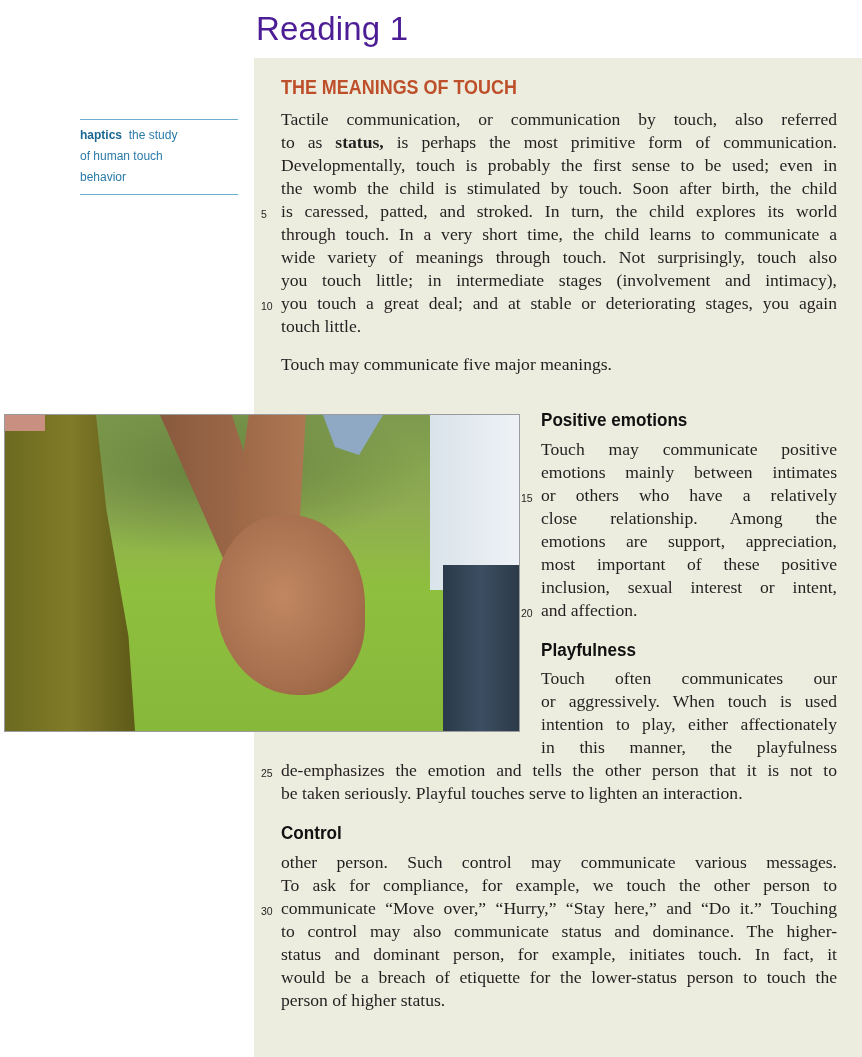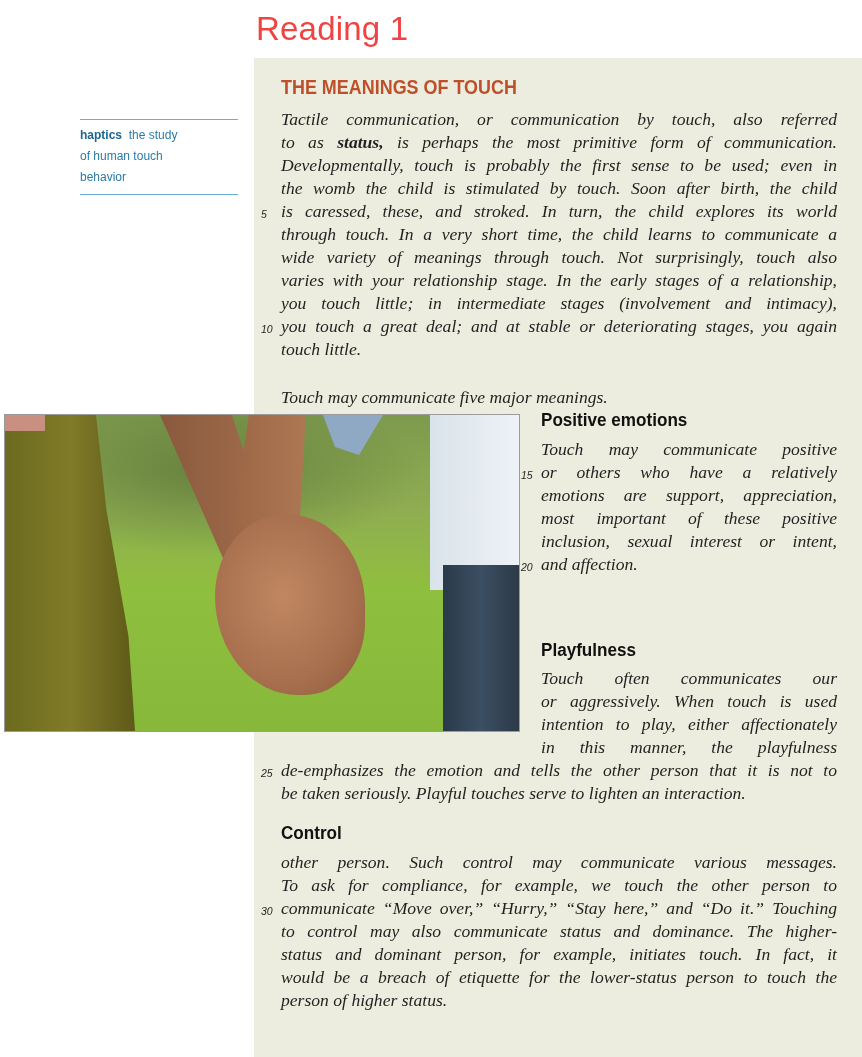--- a/index.html
+++ b/index.html
@@ -5,21 +5,21 @@
     html, body { margin: 0; padding: 0; }
     body {
       width: 862px; height: 1057px; position: relative; overflow: hidden;
       background: #ffffff;
       font-family: "Liberation Serif", "DejaVu Serif", serif;
       color: #231f20;
     }
     .reading-title {
       position: absolute; left: 256px; top: 10px;
       font-family: "Liberation Sans", sans-serif;
-      font-size: 33px; color: #ef4444; letter-spacing: 0.2px;
+      font-size: 33px; color: #4c1d95; letter-spacing: 0.2px;
     }
     .panel {
       position: absolute; left: 254px; top: 58px; width: 608px; height: 999px;
       background: #ecedde;
     }
     .section-title {
       position: absolute; left: 281px; top: 76px;
       font-family: "Liberation Sans", sans-serif; font-weight: bold;
       font-size: 19.5px; color: #bd4f2a; letter-spacing: 0px;
       transform: scaleX(0.92); transform-origin: left top;
@@ -29,21 +29,21 @@
       border-top: 1.5px solid #6aaed0; border-bottom: 1.5px solid #6aaed0;
       padding: 5px 0 6px 0;
       font-family: "Liberation Sans", sans-serif; font-size: 12px;
       line-height: 21px; color: #2a7aa8;
     }
     .margin-note .term { font-weight: bold; color: #1d6892; }
     .text {
       position: absolute; font-size: 17.6px; line-height: 23px;
       text-align: justify; text-align-last: left;
     }
-    .line { display: block; white-space: nowrap; text-align: justify; text-align-last: justify; height: 23px; position: relative; font-style: italic; }
+    .line { display: block; white-space: nowrap; text-align: justify; text-align-last: justify; height: 23px; position: relative; }
     .line.last { text-align-last: left; }
     .lnum {
       position: absolute; left: -20px; top: 3px; width: 16px; text-align: right;
       font-family: "Liberation Sans", sans-serif; font-size: 10.5px; color: #231f20;
     }
     .subhead {
       position: absolute;
       font-family: "Liberation Sans", sans-serif; font-weight: bold;
       font-size: 18px; color: #111;
       transform: scaleX(0.95); transform-origin: left top;
@@ -84,49 +84,50 @@
   <span>the study</span><br>
   <span>of human touch</span><br>
   <span>behavior</span>
 </div>
 
 <div class="text" style="left:281px; top:108px; width:556px;">
   <span class="line">Tactile communication, or communication by touch, also referred</span>
   <span class="line"><span>to as </span><b>status,</b><span> is perhaps the most primitive form of communication.</span></span>
   <span class="line">Developmentally, touch is probably the first sense to be used; even in</span>
   <span class="line">the womb the child is stimulated by touch. Soon after birth, the child</span>
-  <span class="line"><span class="lnum">5</span><span>is caressed, these, and stroked. In turn, the child explores its world</span></span>
+  <span class="line"><span class="lnum">5</span><span>is caressed, patted, and stroked. In turn, the child explores its world</span></span>
   <span class="line">through touch. In a very short time, the child learns to communicate a</span>
   <span class="line">wide variety of meanings through touch. Not surprisingly, touch also</span>
-  <span class="line">varies with your relationship stage. In the early stages of a relationship,</span>
   <span class="line">you touch little; in intermediate stages (involvement and intimacy),</span>
   <span class="line"><span class="lnum">10</span><span>you touch a great deal; and at stable or deteriorating stages, you again</span></span>
   <span class="line last">touch little.</span>
 </div>
 
-<div class="text" style="left:281px; top:386px; width:556px;">
+<div class="text" style="left:281px; top:353px; width:556px;">
   <span class="line last">Touch may communicate five major meanings.</span>
 </div>
 
 <div class="photo">
   <div class="blur-trees"></div>
   <div class="skirt"></div>
   <div class="skirt-top"></div>
   <div class="arm1"></div>
   <div class="arm2"></div>
   <div class="sleeve"></div>
   <div class="hand"></div>
   <div class="shirt"></div>
   <div class="jeans"></div>
 </div>
 
 <div class="subhead" style="left:541px; top:410px;">Positive emotions</div>
 <div class="text" style="left:541px; top:438px; width:296px;">
   <span class="line">Touch may communicate positive</span>
+  <span class="line">emotions mainly between intimates</span>
   <span class="line"><span class="lnum">15</span><span>or others who have a relatively</span></span>
+  <span class="line">close relationship. Among the</span>
   <span class="line">emotions are support, appreciation,</span>
   <span class="line">most important of these positive</span>
   <span class="line">inclusion, sexual interest or intent,</span>
   <span class="line last"><span class="lnum">20</span><span>and affection.</span></span>
 </div>
 
 <div class="subhead" style="left:541px; top:640px;">Playfulness</div>
 <div class="text" style="left:541px; top:667px; width:296px;">
   <span class="line">Touch often communicates our</span>
   <span class="line">or aggressively. When touch is used</span>

